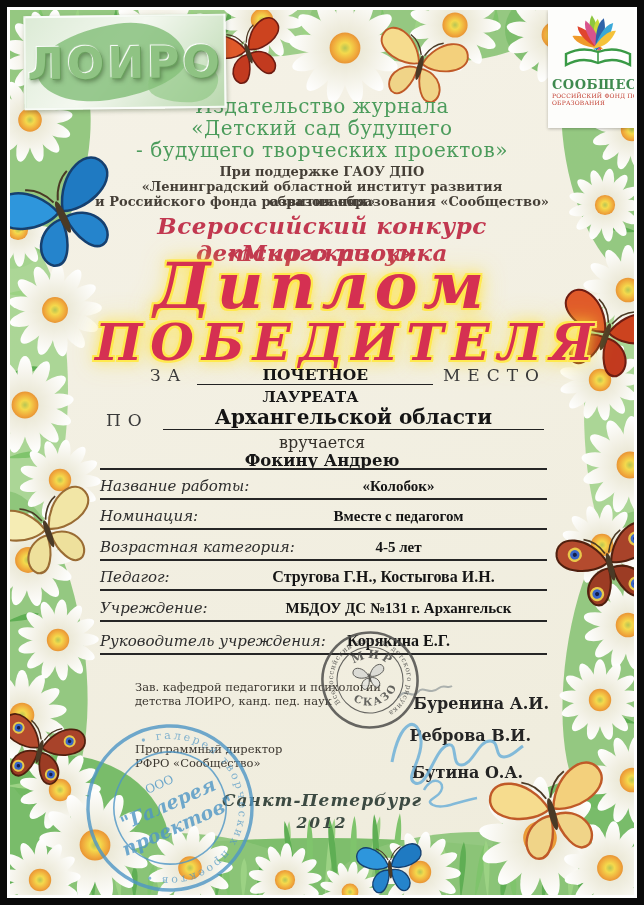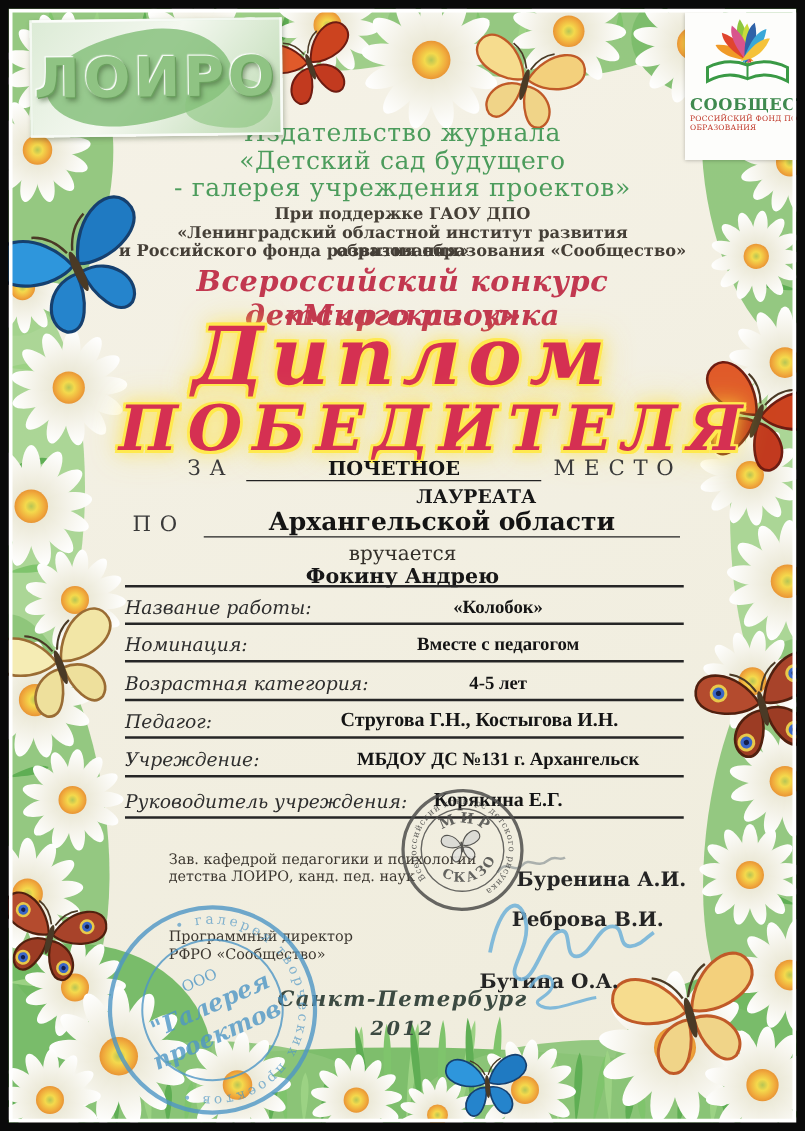--- a/index.html
+++ b/index.html
@@ -823,37 +823,37 @@
     </svg>
     <div class="fund-title">СООБЩЕСТВО</div>
     <div class="fund-sub">
       <span>РОССИЙСКИЙ ФОНД ПО РАЗВИТИЮ</span><br>
       <span>ОБРАЗОВАНИЯ</span>
     </div>
   </div>
 
   <div class="ct green-line" style="top:94px">Издательство журнала</div>
   <div class="ct green-line" style="top:116px">«Детский сад будущего</div>
-  <div class="ct green-line" style="top:138px">- галерея учреждения проектов»</div>
+  <div class="ct green-line" style="top:138px">- будущего творческих проектов»</div>
   <div class="ct sup-line" style="top:164px">При поддержке ГАОУ ДПО</div>
   <div class="ct sup-line" style="top:179px">«Ленинградский областной институт развития образования»</div>
   <div class="ct sup-line" style="top:194px">и Российского фонда развития образования «Сообщество»</div>
 
   <div class="ct contest" style="top:212px">Всероссийский конкурс  детского рисунка</div>
   <div class="ct contest" style="top:239px">«Мир сказок»</div>
 
   <div class="ct big-title" style="top:254px;font-size:64px;letter-spacing:6px;line-height:1;">Диплом</div>
   <div class="ct big-title" style="top:318px;font-size:50px;letter-spacing:8px;line-height:1;">ПОБЕДИТЕЛЯ</div>
 
   <div class="row" style="left:150px;right:98px;top:368px;height:17px;">
     <span class="spaced">ЗА</span>
     <span class="blank" style="margin:0 10px;"><b style="font-size:15.5px;color:#141414;">ПОЧЕТНОЕ</b></span>
     <span class="spaced">МЕСТО</span>
   </div>
-  <div class="ct bold-val" style="top:388px;left:192px;right:215px;font-size:15px;text-align:right;">ЛАУРЕАТА</div>
+  <div class="ct bold-val" style="top:388px;left:192px;right:215px;font-size:15px;">ЛАУРЕАТА</div>
 
   <div class="row" style="left:106px;right:100px;top:404px;height:26px;">
     <span class="spaced">ПО</span>
     <span class="blank" style="margin-left:14px;"><b style="font-size:20px;color:#141414;">Архангельской области</b></span>
   </div>
 
   <div class="ct" style="top:433px;font-size:16px;color:#332f29;">вручается</div>
   <div class="ct bold-val" style="top:451px;font-size:16.5px;">Фокину Андрею</div>
   <div style="position:absolute;left:100px;right:97px;top:468px;border-top:2px solid #262626;z-index:10;"></div>
 
@@ -922,21 +922,21 @@
     <div class="signame" style="right:0;top:13px;">Буренина А.И.</div>
   </div>
   <div class="sig" style="top:712px;">
     <div class="signame" style="right:18px;top:14px;">Реброва В.И.</div>
   </div>
   <div class="sig" style="top:743px;">
     <div class="sigrole">
       <span>Программный директор</span><br>
       <span>РФРО «Сообщество»</span>
     </div>
-    <div class="signame" style="right:54px;top:20px;margin-top:12px;">Бутина О.А.</div>
+    <div class="signame" style="right:26px;top:20px;">Бутина О.А.</div>
   </div>
 
   <svg class="sigs-svg" width="644" height="905">
     <path d="M398,698 c8,-12 13,2 20,-6 c6,-7 11,4 21,-4 c5,-4 9,1 13,-2" stroke="#9aa0a0" stroke-width="2" fill="none" opacity=".8"></path>
     <path d="M392,762 c8,-42 26,-48 29,-22 c2,20 -17,38 -6,43 c13,5 19,-34 33,-38 c10,-3 3,20 13,20 c12,0 17,-24 29,-24 c10,0 4,16 14,16 c8,0 13,-7 19,-11" stroke="#6fb0d8" stroke-width="3" fill="none" opacity=".85"></path>
     <path d="M424,790 c9,-16 22,-8 17,1 c-4,8 -17,9 -8,14 c10,5 26,-4 44,-7" stroke="#6fb0d8" stroke-width="2.5" fill="none" opacity=".85"></path>
   </svg>
 
   <div class="stamp-blue">
     <svg viewBox="0 0 172 172" width="172" height="172">

